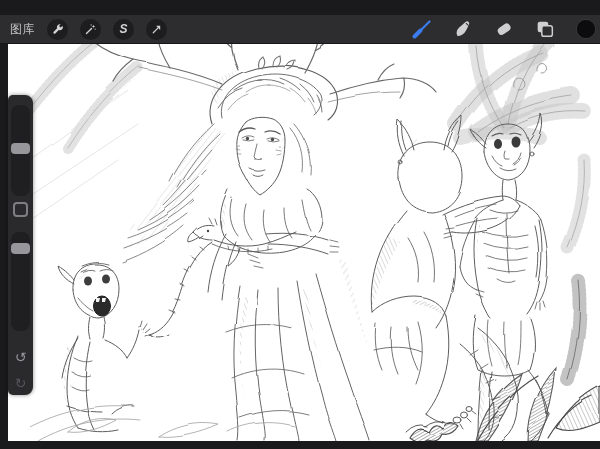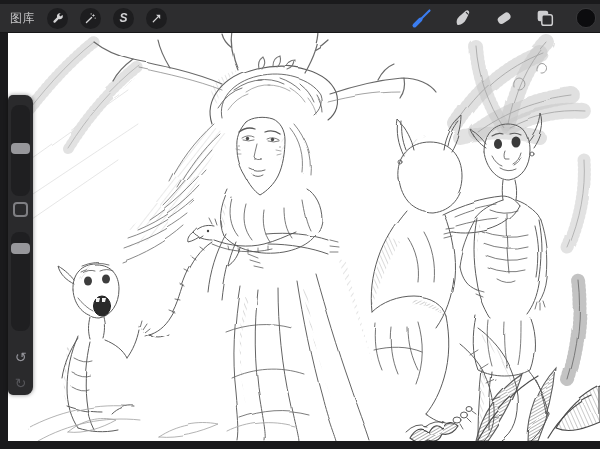--- a/index.html
+++ b/index.html
@@ -1,19 +1,19 @@
 <!DOCTYPE html>
 <html><head>
 <meta charset="utf-8">
 <style>
   html,body{margin:0;padding:0;background:#1a1a1c;}
   .stage{position:relative;width:600px;height:449px;overflow:hidden;background:#1a1a1c;
          font-family:"Liberation Sans","DejaVu Sans",sans-serif;-webkit-font-smoothing:antialiased;}
   
-  .topbar{position:absolute;top:4px;left:0;right:0;height:28px;background:#2d2d2f;
+  .topbar{position:absolute;top:15px;left:0;right:0;height:28px;background:#2d2d2f;
           display:flex;align-items:center;z-index:30;box-shadow:0 1px 0 #161617;}
   .tb-left{display:flex;align-items:center;padding-left:10px;gap:12px;}
   .gallery{color:#c3c3c5;font-size:12px;letter-spacing:.5px;cursor:default;}
   .circbtn{width:21px;height:21px;border-radius:50%;background:#1d1d1f;display:flex;
            align-items:center;justify-content:center;flex:0 0 auto;}
   .circbtn svg{display:block;}
   .sel-glyph{color:#d3d3d5;font-size:12px;font-weight:700;font-style:italic;line-height:1;}
   .tb-right{margin-left:auto;display:flex;align-items:center;gap:19px;padding-right:3px;}
   .toolico{width:22px;height:22px;display:flex;align-items:center;justify-content:center;}
   .toolico svg{display:block;}

